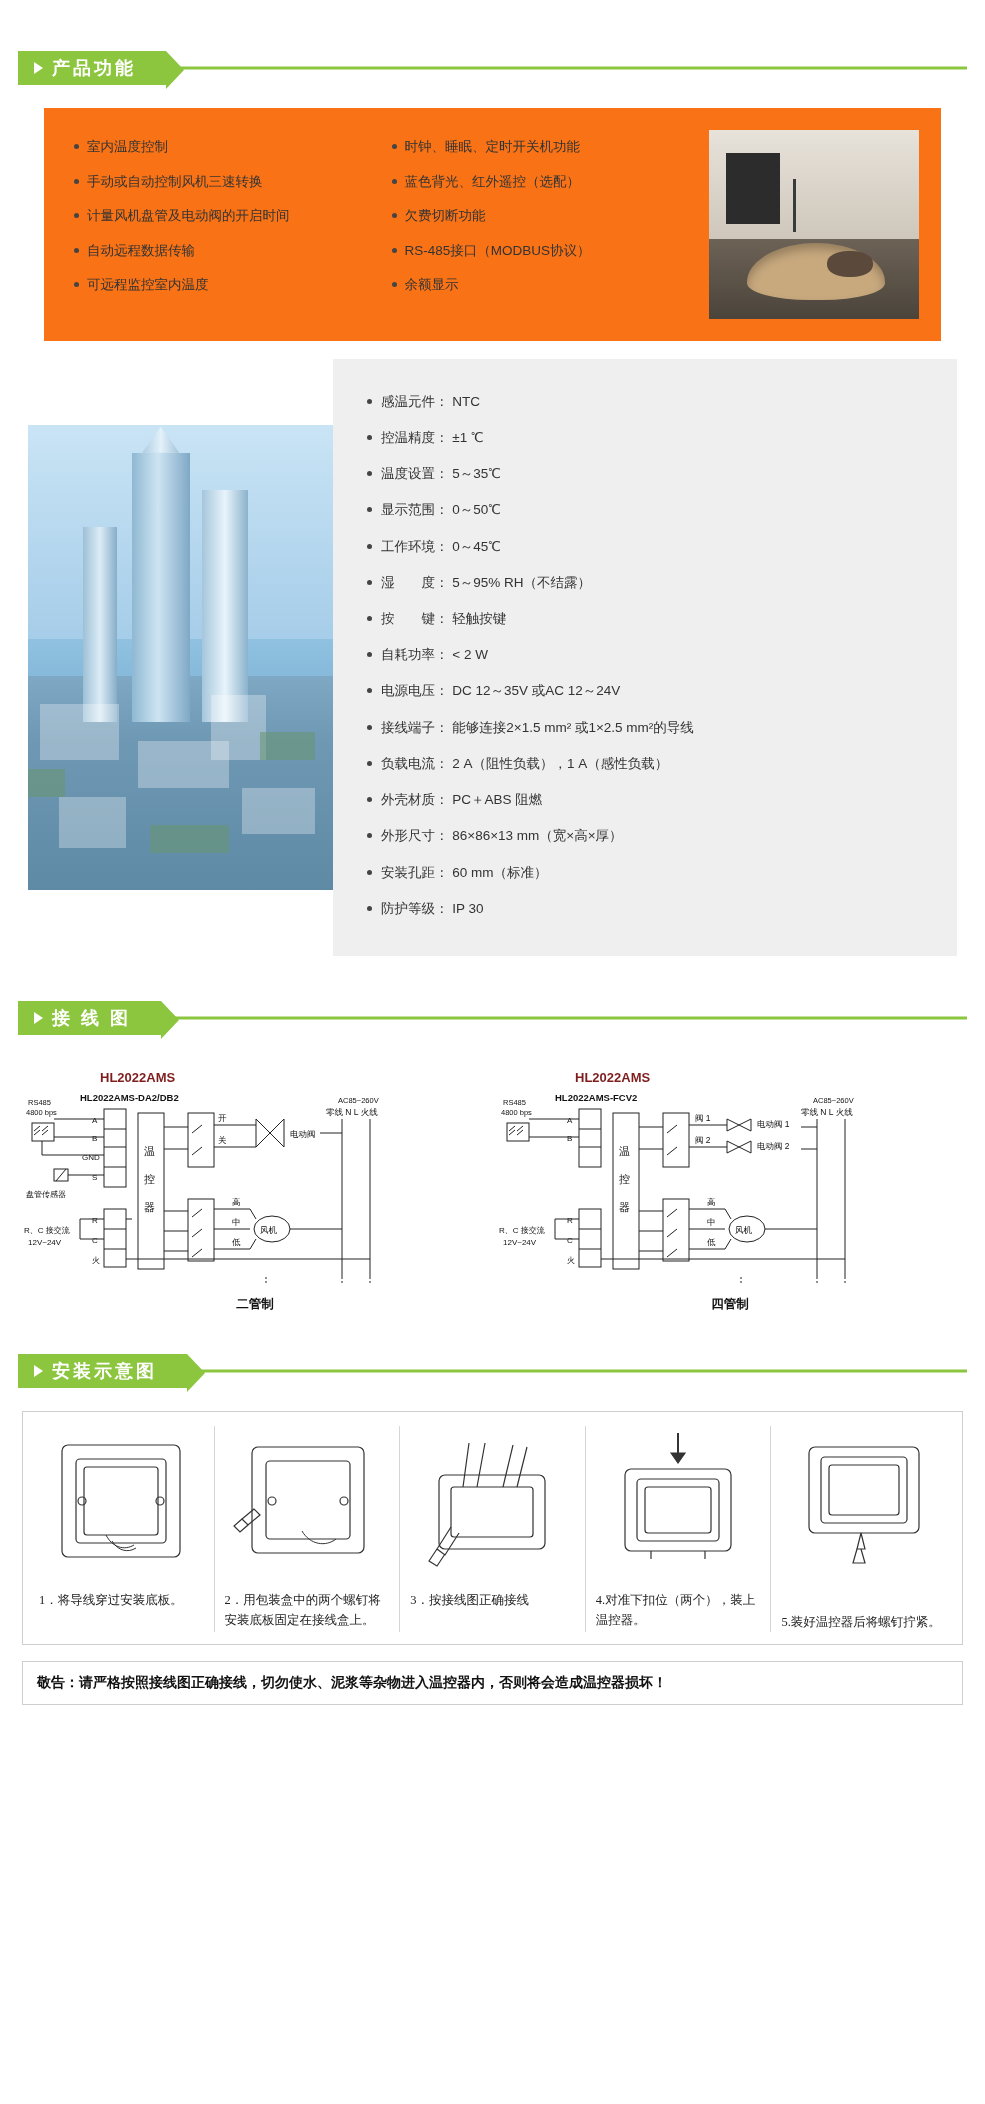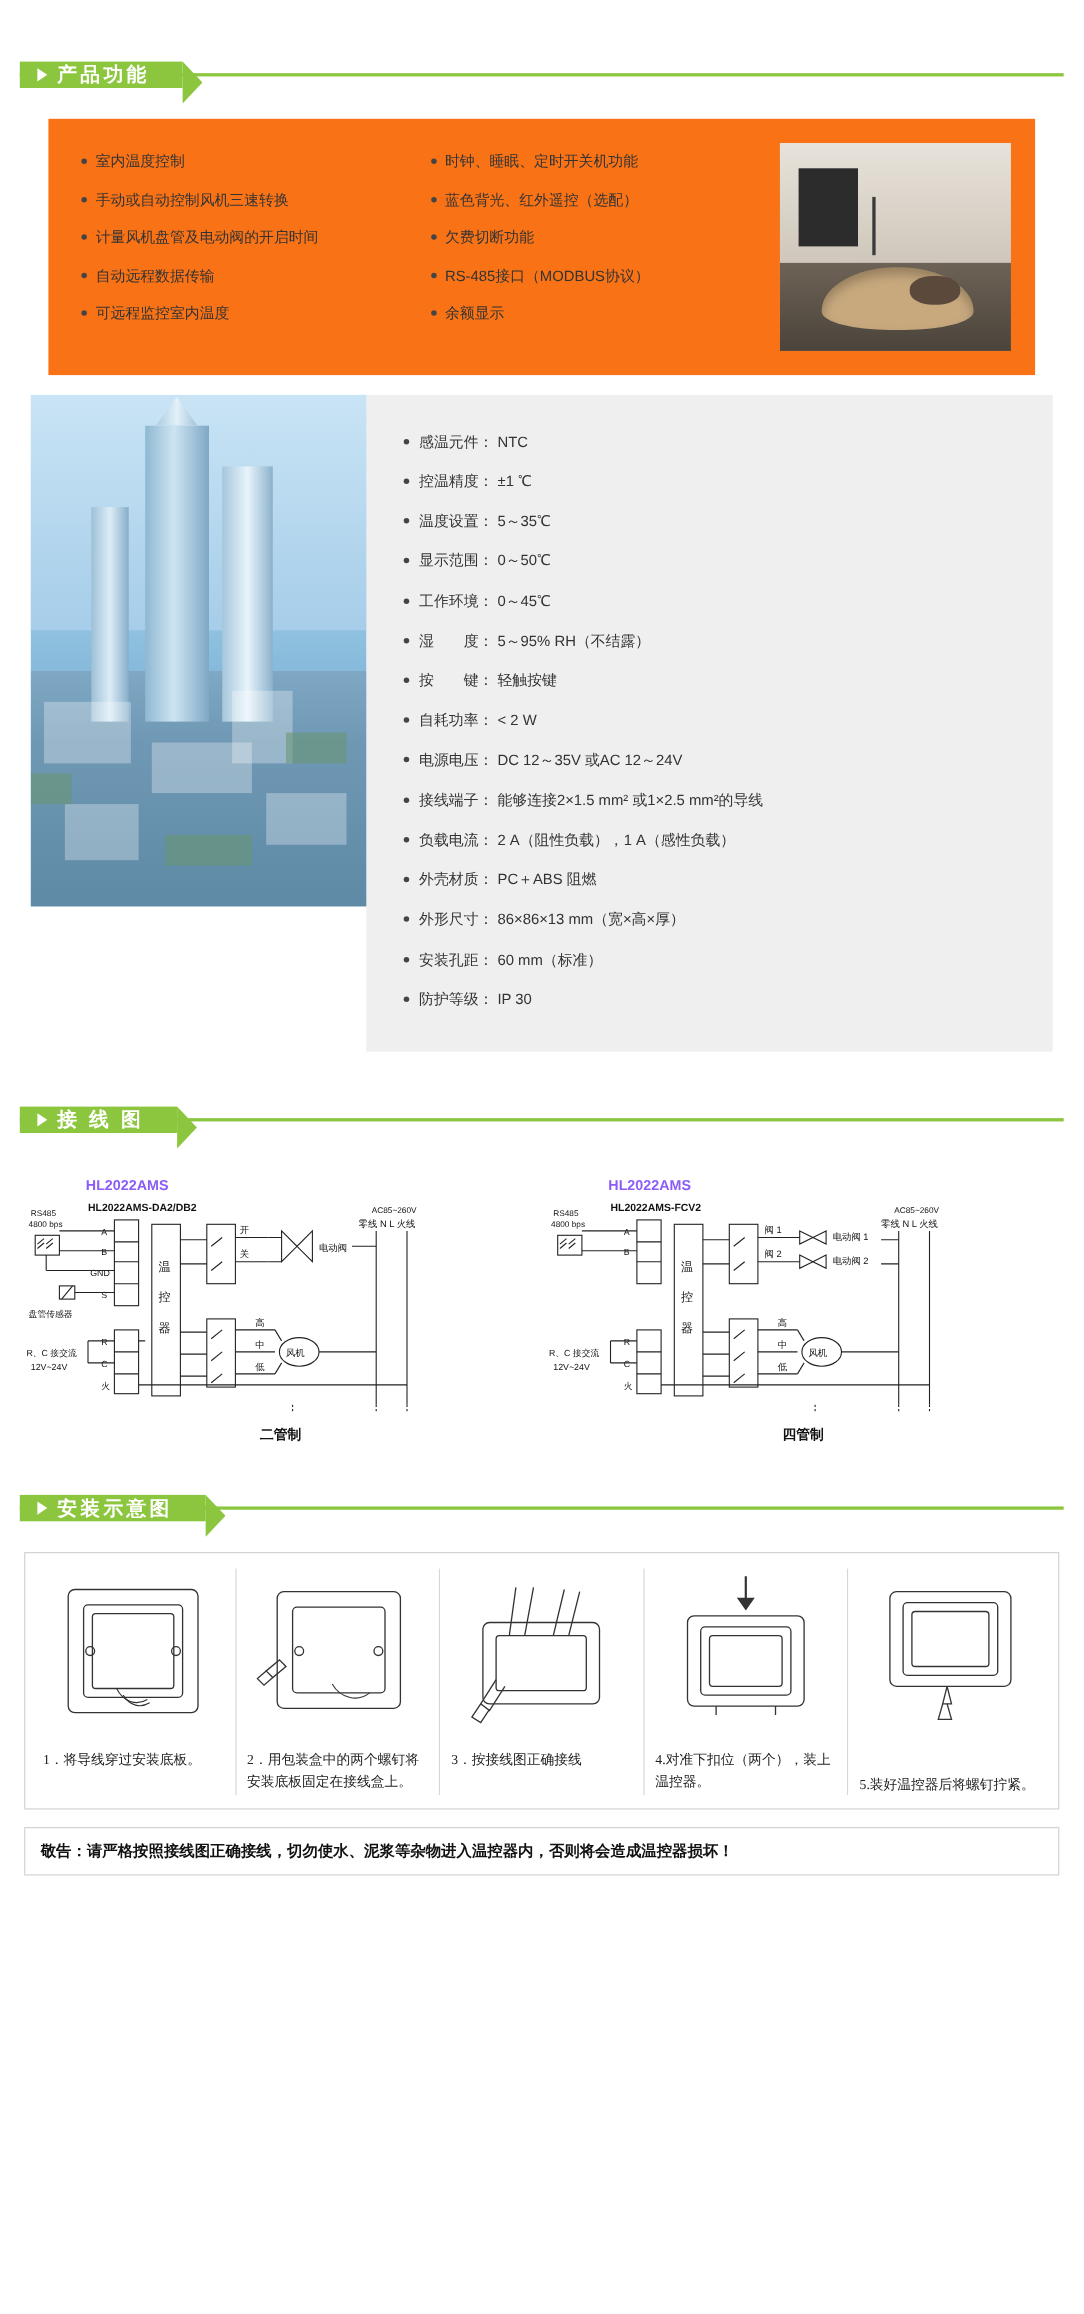--- a/index.html
+++ b/index.html
@@ -28,21 +28,21 @@
     position: absolute;
     left: 0; right: 0; top: 50%;
     height: 3px;
     background: #8cc63e;
     transform: translateY(-50%);
   }
   .section-head .tag {
     position: relative;
     display: flex;
     align-items: center;
-    height: 24px;
+    height: 34px;
     background: #8cc63e;
     padding: 0 30px 0 16px;
     color: #fff;
     font-size: 18px;
     font-weight: bold;
     letter-spacing: 3px;
     z-index: 2;
   }
   .section-head .tag::after {
     content: "";
@@ -124,20 +124,21 @@
   }
   .feat-photo .room-lamp {
     position:absolute; left:40%; top:26%; width:3px; height:28%;
     background:#3a3a3a;
   }
   
   .specs-wrap {
     margin: 18px 28px 0 28px;
     display: flex;
     background: #fff;
+    align-items: center;
   }
   .specs-photo {
     width: 305px; height: 465px;
     flex: 0 0 auto;
     position: relative;
     overflow: hidden;
     background: linear-gradient(180deg,#bfe0f3 0%, #9dcbe8 35%, #7fb4d6 60%, #6f9fc0 100%);
   }
   .specs-photo .sky { position:absolute; left:0; right:0; top:0; height:46%;
     background: linear-gradient(180deg,#c9e4f5,#a6cde9); }
@@ -180,22 +181,22 @@
     position: relative; top: -2px;
   }
   
   .wiring-wrap {
     margin: 24px 20px 0 20px;
     display: flex;
     justify-content: space-between;
   }
   .wiring-card { width: 470px; }
   .wiring-title {
-    font-size: 13px; font-weight: bold; color:#8b5cf6;
-    margin: 6px 0 2px 58px;
+    font-size: 13px; font-weight: bold; color:#7f1d1d;
+    margin: 6px 0 2px 80px;
   }
   .wiring-caption {
     text-align: center; font-size: 12.5px; color:#111;
     margin-top: 4px; font-weight: bold;
   }
   
   .install-wrap {
     margin: 18px 22px 0 22px;
     border: 1px solid #cfcfcf;
     padding: 14px 6px 12px 6px;

